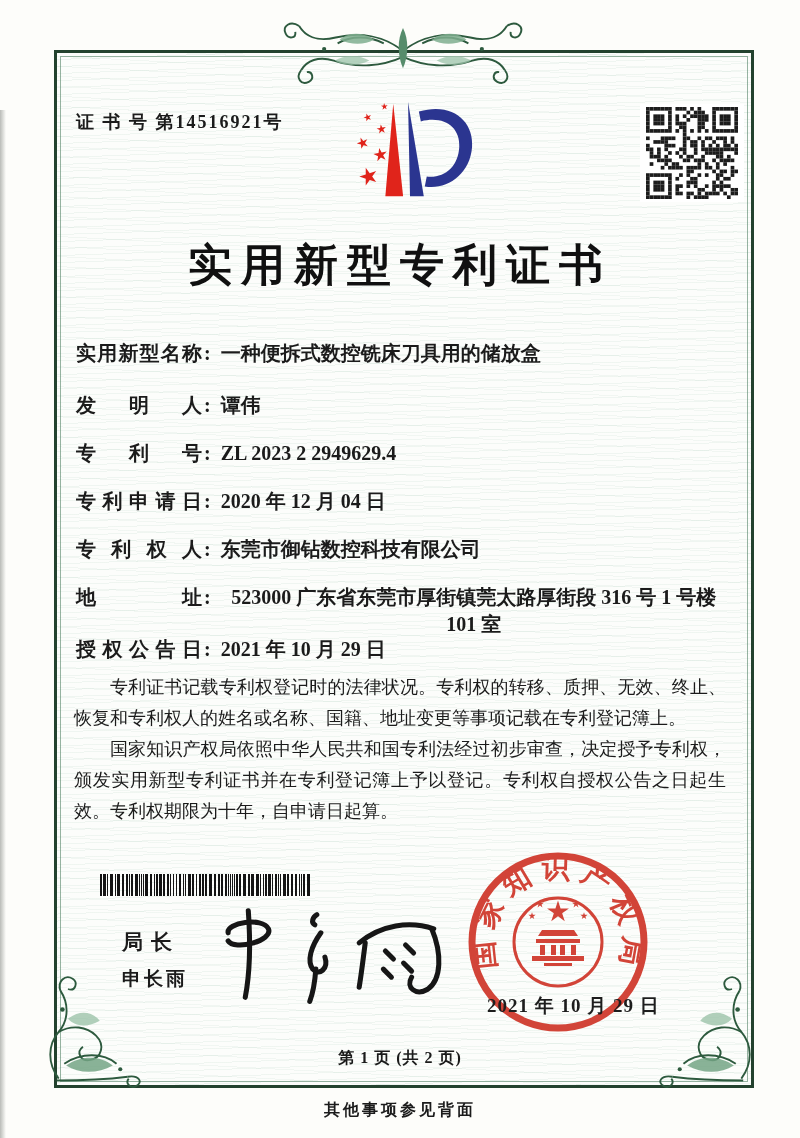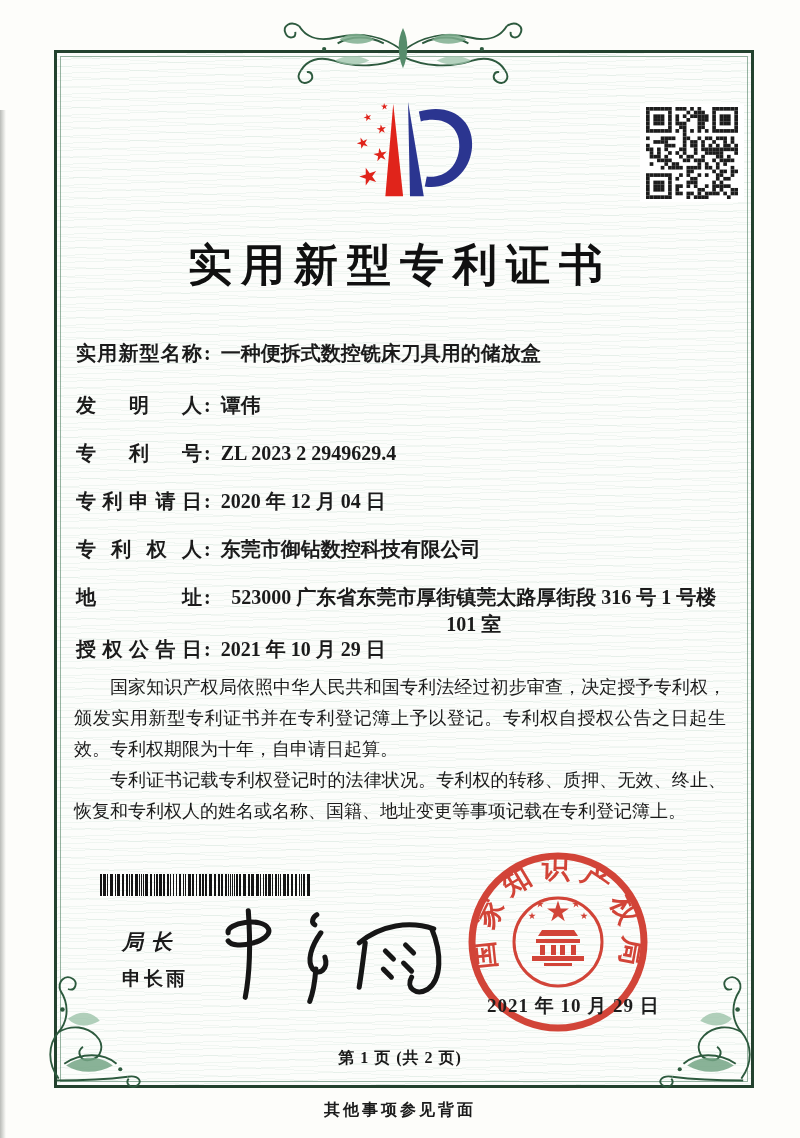--- a/index.html
+++ b/index.html
@@ -41,21 +41,21 @@
   .pair2{position:absolute;left:344px;top:0;white-space:nowrap;}
   .pair2 .colon{margin-left:1px;}
   .pair2 .field-value{max-width:none;}
 
   .paras{position:absolute;left:74px;top:672px;width:652px;font-size:18px;line-height:31px;text-align:justify;}
   .paras p{margin:0;text-indent:2em;font-weight:500;}
 
   .barcode{position:absolute;left:100px;top:874px;width:216px;height:22px;white-space:nowrap;overflow:hidden;}
   .barcode i{display:inline-block;height:100%;background:#141414;vertical-align:top;}
 
-  .director-title{position:absolute;left:122px;top:928px;font-size:21px;font-weight:600;letter-spacing:8px;font-style:italic;}
+  .director-title{position:absolute;left:122px;top:928px;font-size:21px;font-weight:600;letter-spacing:8px;}
   .director-name{position:absolute;left:122px;top:966px;font-size:19px;font-weight:600;letter-spacing:3px;}
   .signature{left:212px;top:898px;z-index:5;}
 
   .seal{left:458px;top:846px;z-index:3;}
   .seal-date{position:absolute;left:487px;top:993px;font-size:19px;font-weight:700;letter-spacing:1px;z-index:4;color:#1d1d1d;}
 
   .page-indicator{position:absolute;left:0;right:0;top:1048px;text-align:center;font-size:16px;font-weight:700;letter-spacing:1px;}
   .back-note{position:absolute;left:0;right:0;top:1100px;text-align:center;font-size:16px;font-weight:600;letter-spacing:3px;}
 
   .orn-top{left:278px;top:12px;}
@@ -107,20 +107,21 @@
     <use href="#ornHalf" transform="translate(260,0) scale(-1,1)"></use>
     <path d="M130,16 C136,28 136,44 130,58 C124,44 124,28 130,16 Z" fill="#568c6b"></path>
   </svg>
   <svg class="flourish-left" width="112" height="126" viewBox="0 0 120 130">
       <use href="#flr"></use>
     </svg>
   <svg class="flourish-right" width="112" height="126" viewBox="0 0 120 130">
       <use href="#flr"></use>
     </svg>
 
+  <div class="cert-no">证 书 号 第14516921号</div>
 
   <svg class="logo" width="148" height="133" viewBox="0 0 150 135">
     <polygon points="58,24 50,118 68,118" fill="#e0241b"></polygon>
     <polygon points="73,22 75,118 89,118" fill="#2b3590"></polygon>
     <path d="M84,32 C118,22 140,42 138,68 C136,96 112,112 90,108 L92,98 C110,100 124,88 125,68 C126,48 110,36 86,42 Z" fill="#2b3590"></path>
     <g fill="#e0241b">
       <use href="#star5" transform="translate(33,98) rotate(-18) scale(0.95)"></use>
       <use href="#star5" transform="translate(45,76) rotate(-10) scale(0.72)"></use>
       <use href="#star5" transform="translate(27,64) rotate(-22) scale(0.6)"></use>
       <use href="#star5" transform="translate(46,50) rotate(-8) scale(0.5)"></use>
@@ -495,22 +496,22 @@
     <span class="js-justify field-label">
         <span>授</span>
         <span>权</span>
         <span>公</span>
         <span>告</span>
         <span>日</span>
       </span><span class="colon">:</span><span class="field-value">2021 年 10 月 29 日</span>
   </div>
 
   <div class="paras">
+    <p>专利证书记载专利权登记时的法律状况。专利权的转移、质押、无效、终止、恢复和专利权人的姓名或名称、国籍、地址变更等事项记载在专利登记簿上。</p>
     <p>国家知识产权局依照中华人民共和国专利法经过初步审查，决定授予专利权，颁发实用新型专利证书并在专利登记簿上予以登记。专利权自授权公告之日起生效。专利权期限为十年，自申请日起算。</p>
-    <p>专利证书记载专利权登记时的法律状况。专利权的转移、质押、无效、终止、恢复和专利权人的姓名或名称、国籍、地址变更等事项记载在专利登记簿上。</p>
   </div>
 
   <div class="barcode" id="barcode"><i style="width:2px;margin-right:1px"></i><i style="width:3px;margin-right:1px"></i><i style="width:1px;margin-right:2px"></i><i style="width:3px;margin-right:2px"></i><i style="width:1px;margin-right:1px"></i><i style="width:3px;margin-right:2px"></i><i style="width:2px;margin-right:2px"></i><i style="width:2px;margin-right:1px"></i><i style="width:1px;margin-right:1px"></i><i style="width:2px;margin-right:2px"></i><i style="width:3px;margin-right:1px"></i><i style="width:1px;margin-right:1px"></i><i style="width:1px;margin-right:1px"></i><i style="width:1px;margin-right:1px"></i><i style="width:3px;margin-right:2px"></i><i style="width:2px;margin-right:2px"></i><i style="width:1px;margin-right:1px"></i><i style="width:2px;margin-right:1px"></i><i style="width:3px;margin-right:1px"></i><i style="width:2px;margin-right:2px"></i><i style="width:2px;margin-right:1px"></i><i style="width:1px;margin-right:2px"></i><i style="width:1px;margin-right:2px"></i><i style="width:1px;margin-right:2px"></i><i style="width:2px;margin-right:2px"></i><i style="width:1px;margin-right:1px"></i><i style="width:1px;margin-right:2px"></i><i style="width:3px;margin-right:1px"></i><i style="width:2px;margin-right:2px"></i><i style="width:1px;margin-right:2px"></i><i style="width:2px;margin-right:1px"></i><i style="width:2px;margin-right:1px"></i><i style="width:2px;margin-right:2px"></i><i style="width:3px;margin-right:2px"></i><i style="width:2px;margin-right:2px"></i><i style="width:2px;margin-right:1px"></i><i style="width:2px;margin-right:2px"></i><i style="width:2px;margin-right:1px"></i><i style="width:1px;margin-right:1px"></i><i style="width:1px;margin-right:1px"></i><i style="width:1px;margin-right:1px"></i><i style="width:1px;margin-right:1px"></i><i style="width:2px;margin-right:1px"></i><i style="width:2px;margin-right:2px"></i><i style="width:3px;margin-right:2px"></i><i style="width:2px;margin-right:1px"></i><i style="width:3px;margin-right:2px"></i><i style="width:3px;margin-right:1px"></i><i style="width:1px;margin-right:2px"></i><i style="width:1px;margin-right:1px"></i><i style="width:2px;margin-right:1px"></i><i style="width:3px;margin-right:1px"></i><i style="width:1px;margin-right:2px"></i><i style="width:2px;margin-right:1px"></i><i style="width:1px;margin-right:1px"></i><i style="width:1px;margin-right:2px"></i><i style="width:3px;margin-right:1px"></i><i style="width:2px;margin-right:2px"></i><i style="width:2px;margin-right:2px"></i><i style="width:2px;margin-right:2px"></i><i style="width:1px;margin-right:1px"></i><i style="width:1px;margin-right:1px"></i><i style="width:2px;margin-right:2px"></i><i style="width:3px;margin-right:2px"></i></div>
 
   <div class="director-title">局长</div>
   <div class="director-name">申长雨</div>
 
   <svg class="signature" width="252" height="112" viewBox="0 0 250 110">
     <g stroke="#161616" stroke-width="5" fill="none" stroke-linecap="round">
       <path d="M36,12 C38,40 38,72 33,98"></path>

